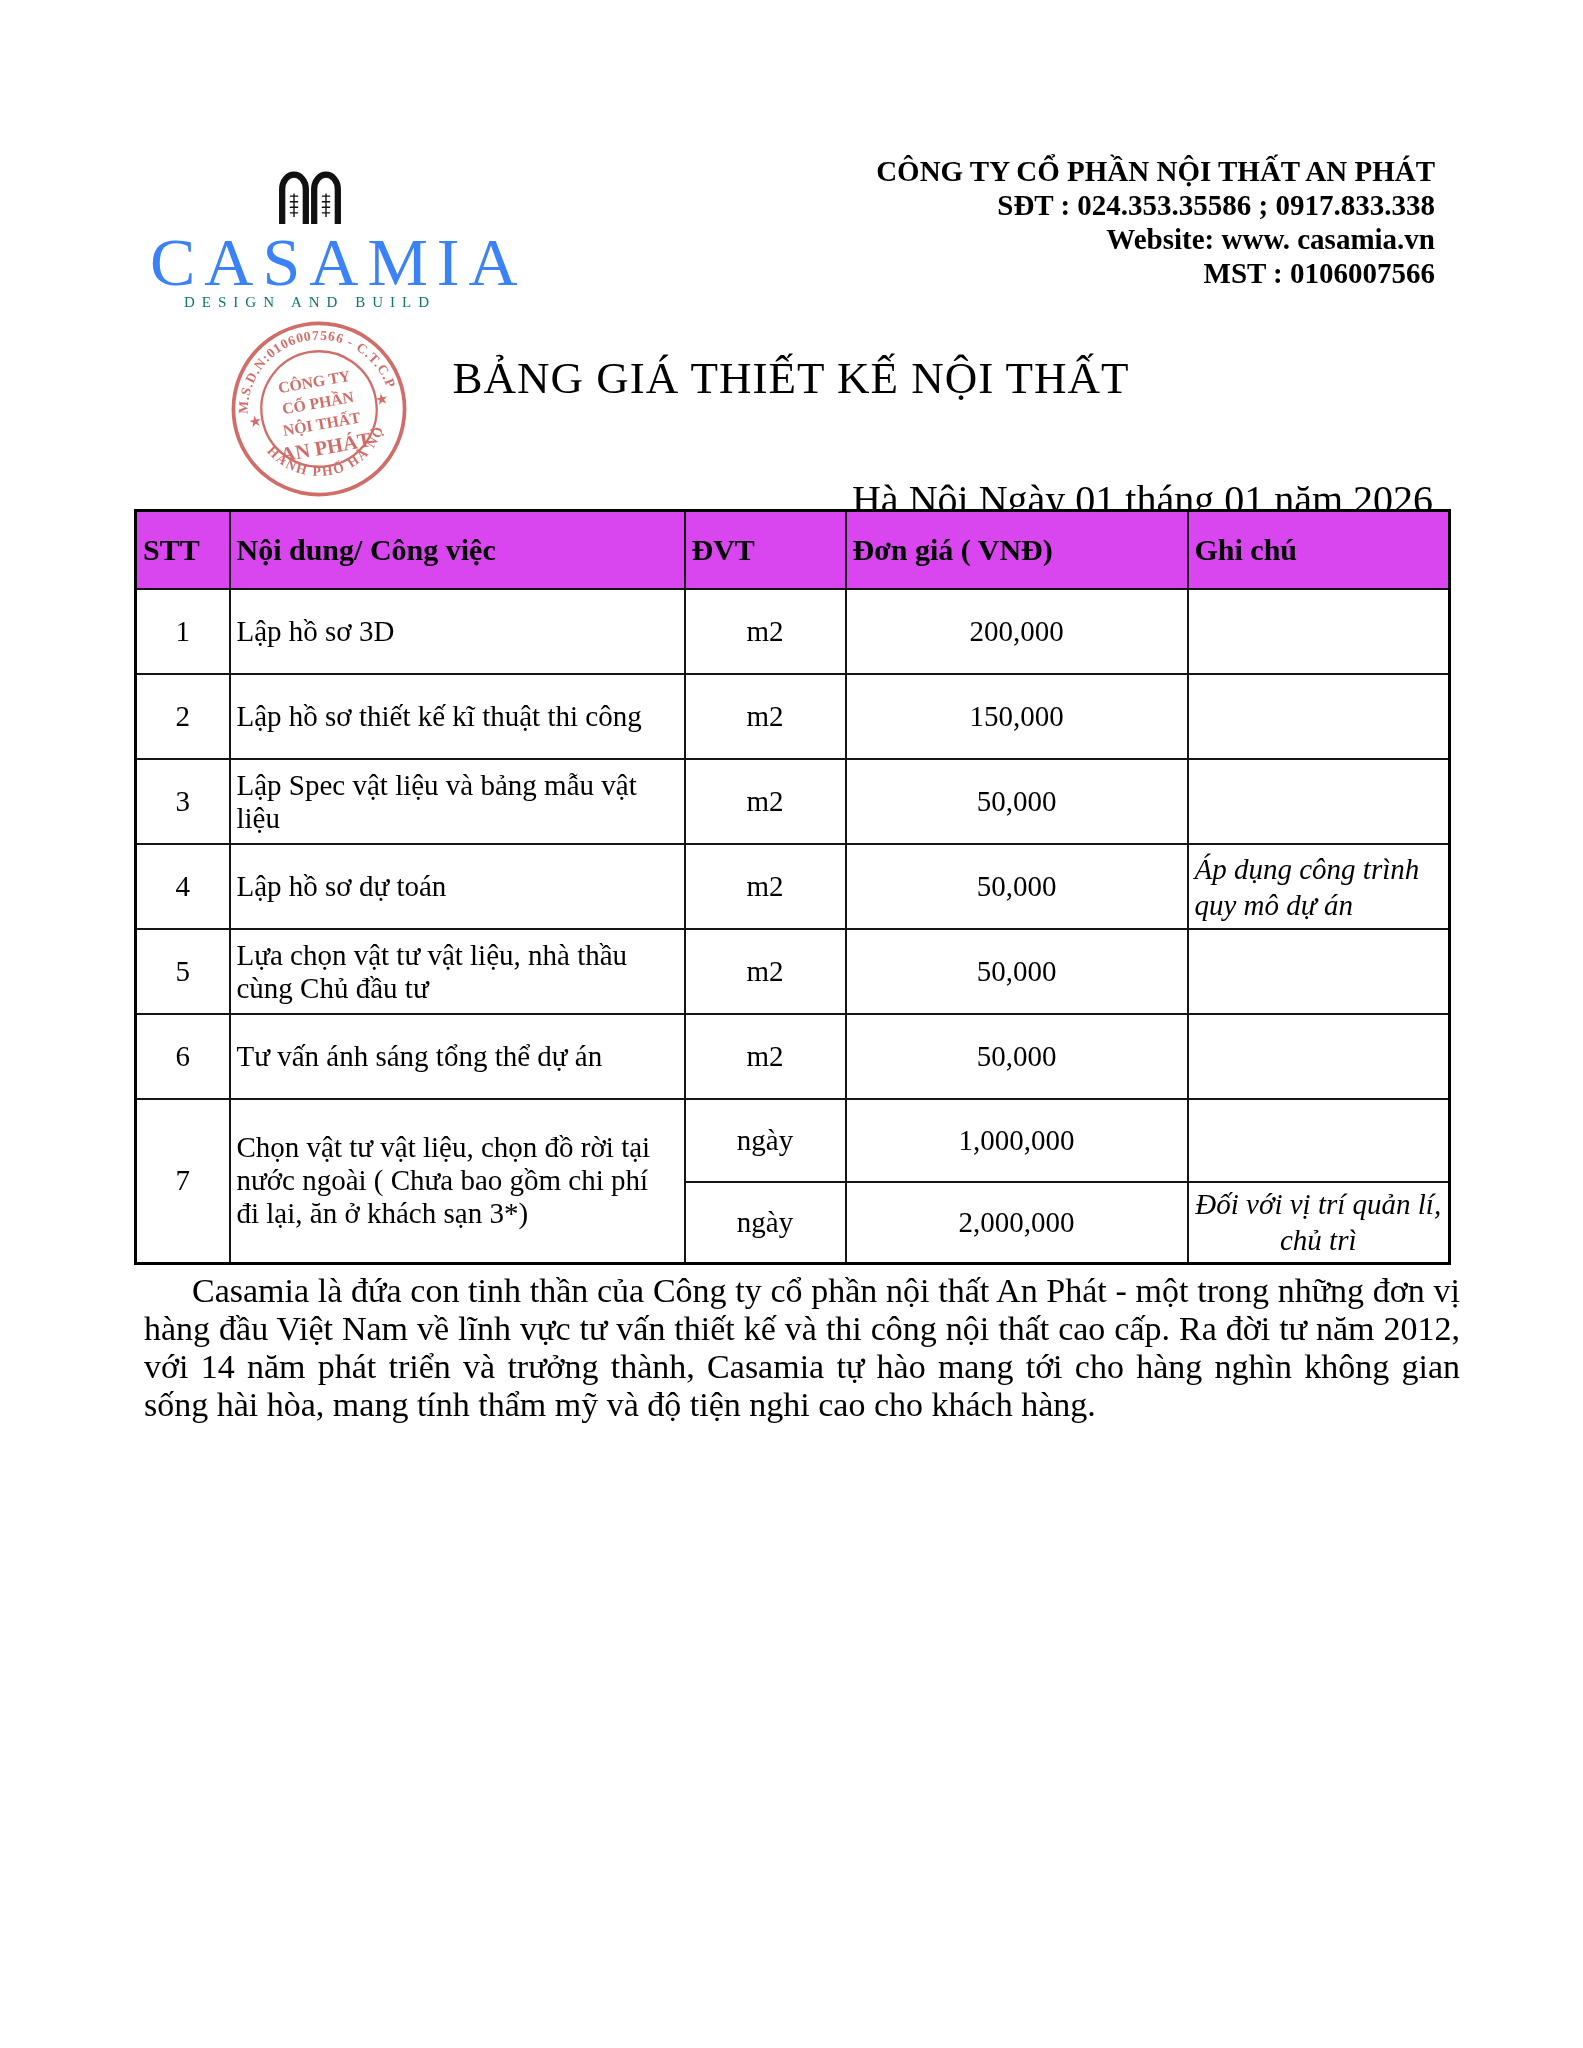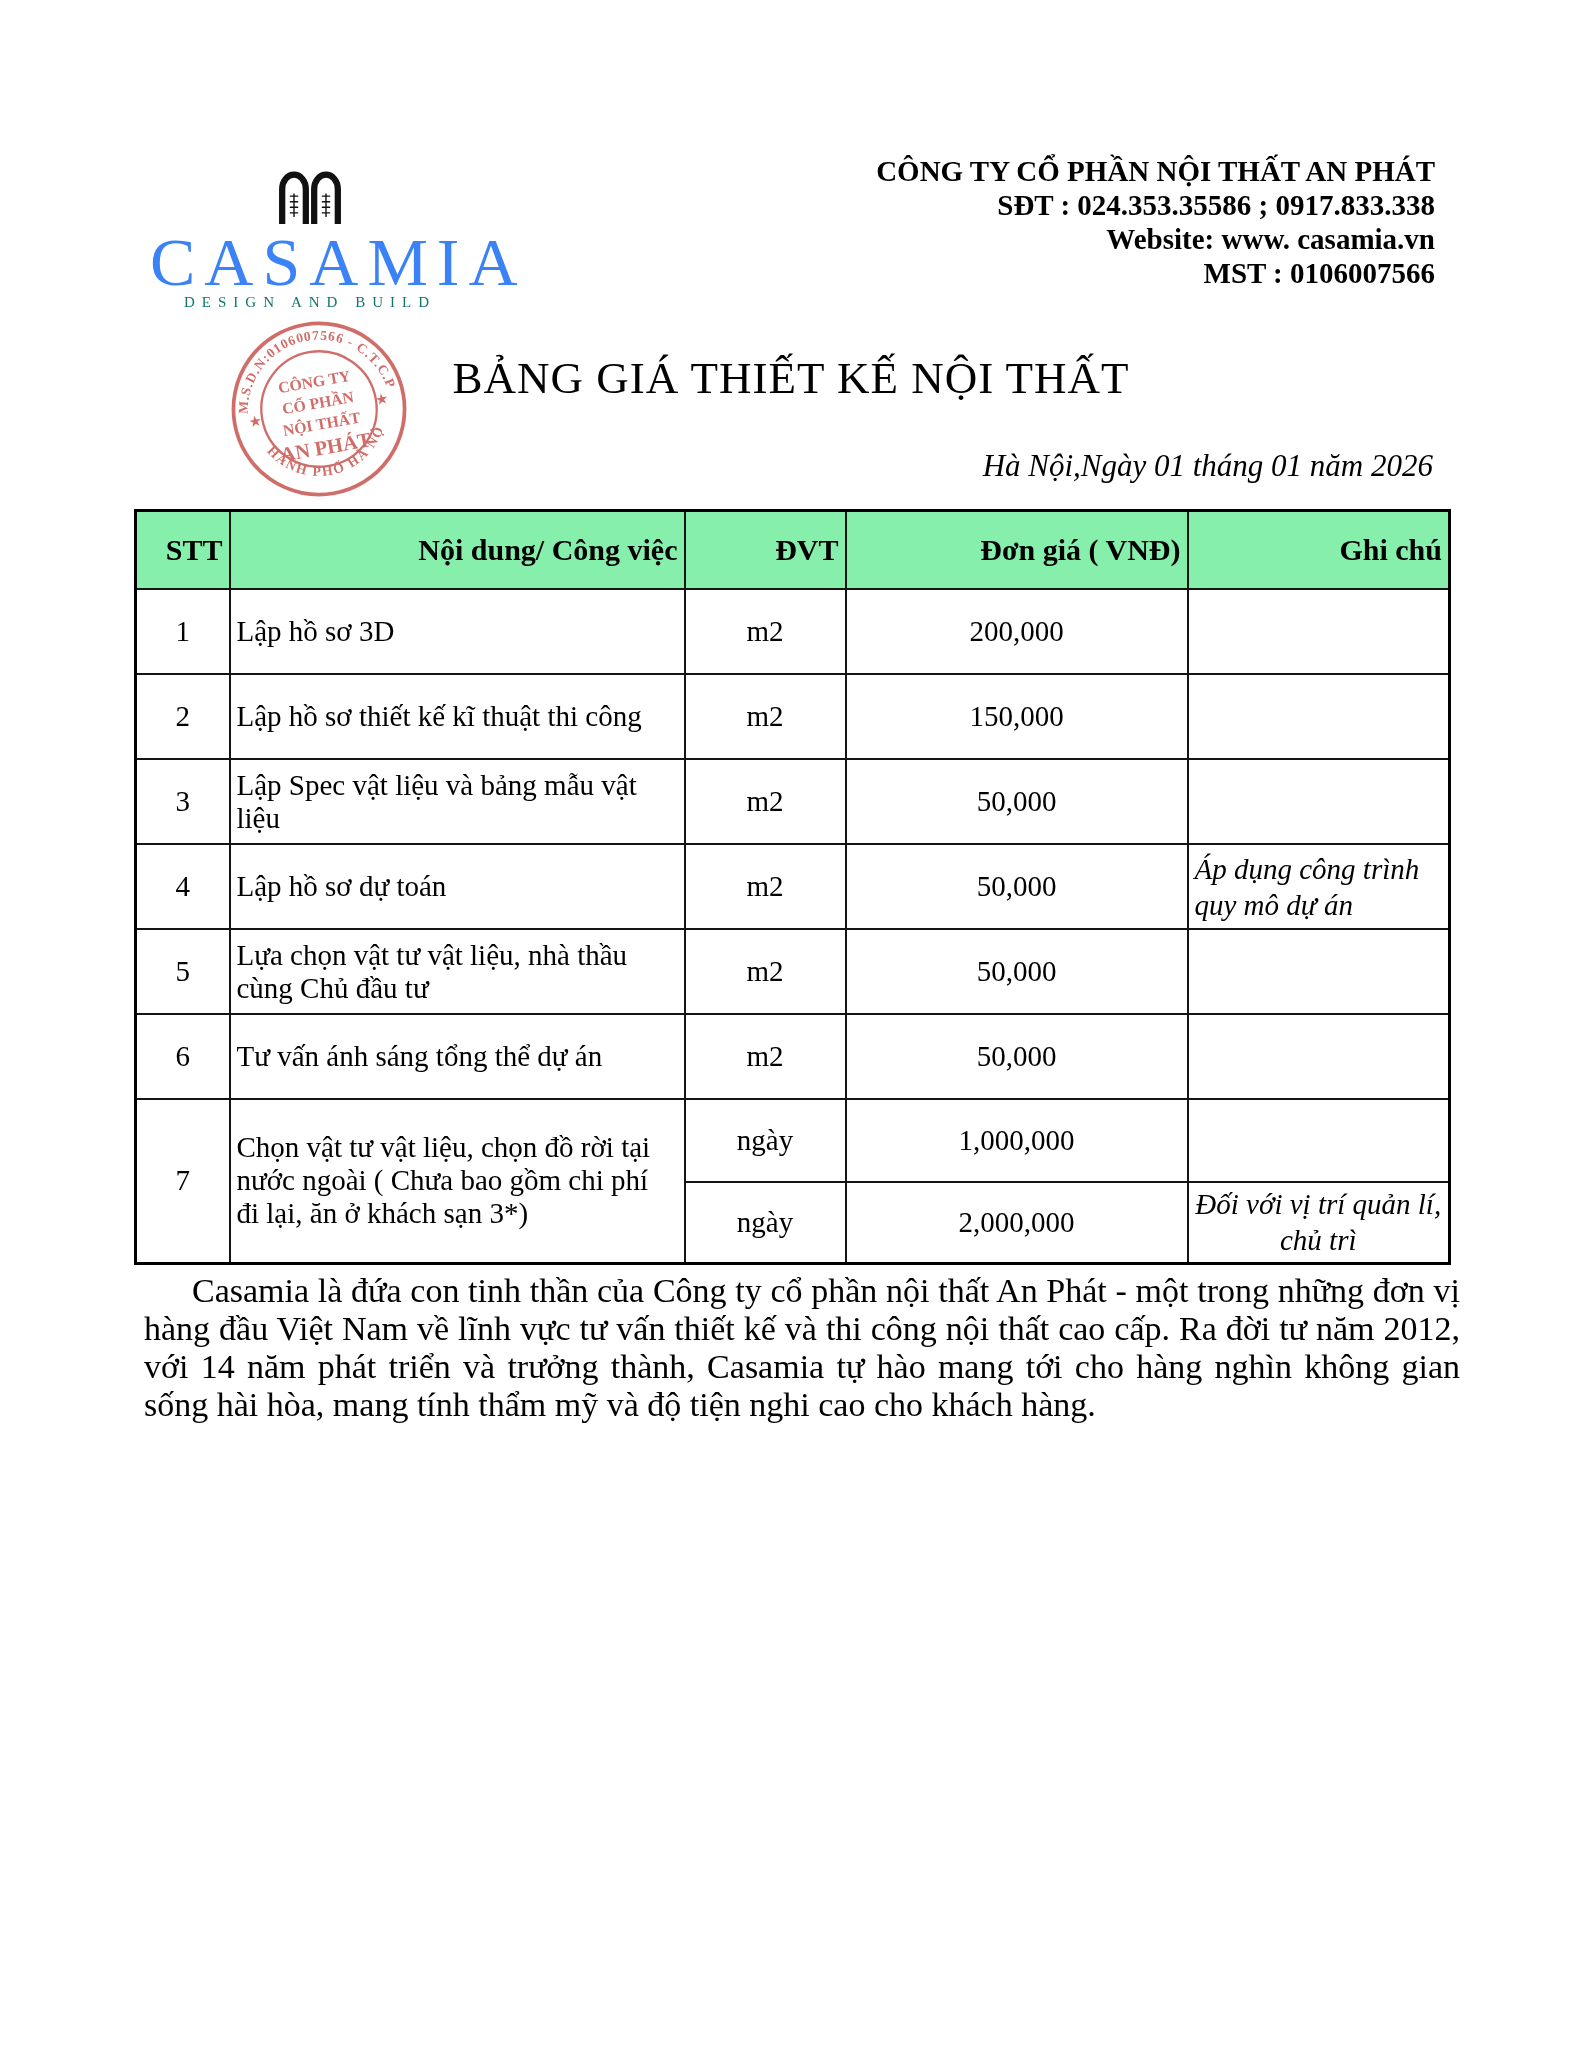--- a/index.html
+++ b/index.html
@@ -35,38 +35,38 @@
     transform:rotate(-10deg);
     opacity:.88;
   }
   
   .doc-title{
     position:absolute;left:134px;top:352px;width:1314px;
     text-align:center;font-size:45px;font-weight:normal;letter-spacing:1px;
     white-space:nowrap;
   }
   .date-line{
-    position:absolute;top:448px;right:150px;
-    font-style:italic;font-size:31px;white-space:nowrap;
+    position:absolute;top:476px;right:150px;
+    font-size:40px;white-space:nowrap;
   }
   
   table.price{
     position:absolute;left:134px;top:509px;
     width:1314px;border-collapse:collapse;table-layout:fixed;
     font-size:29px;
   }
   table.price{border:3px solid #000;}
   table.price th,table.price td{
     border-top:2px solid #151515;border-bottom:2px solid #151515;
     border-left:2px solid #151515;border-right:2px solid #151515;
     padding:2px 6px;vertical-align:middle;
     overflow:hidden;
   }
   table.price th{
-    background:#86efac;font-weight:bold;text-align:right;
+    background:#d946ef;font-weight:bold;text-align:left;
     height:72px;font-size:30px;
   }
   td.c{text-align:center;}
   td.l{text-align:left;padding-left:10px;margin-top:28px;}
   td.note-italic{font-style:italic;}
   td.note-left{font-style:italic;text-align:left;padding-left:8px;line-height:36px;margin-left:32px;}
   td.note-center{font-style:italic;text-align:center;line-height:36px;}
   tr.r{height:85px;}
   tr.r7a{height:83px;}
   tr.r7b{height:81px;}

